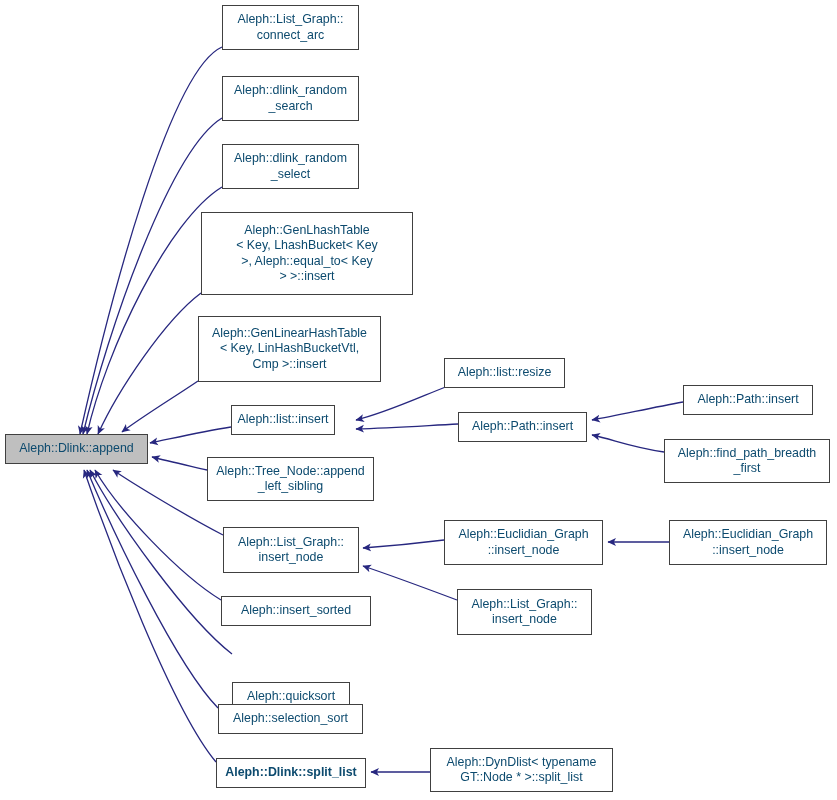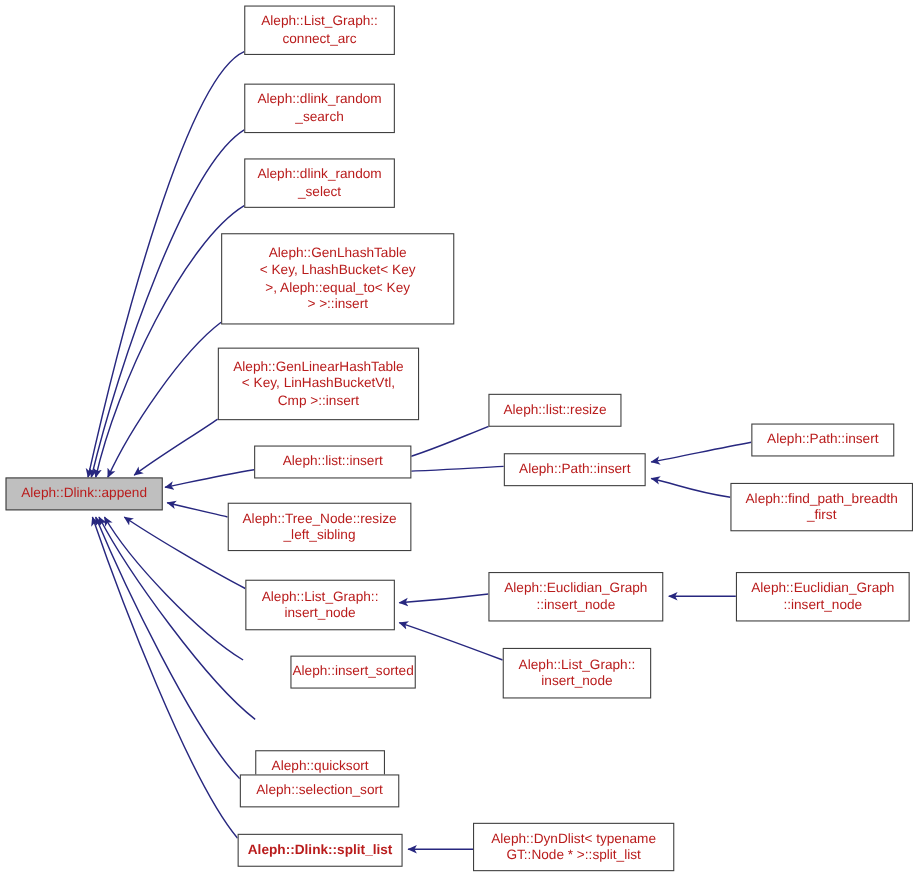--- a/index.html
+++ b/index.html
@@ -26,21 +26,21 @@
   }
   .node {
     position: absolute;
     box-sizing: border-box;
     display: flex;
     align-items: center;
     justify-content: center;
     text-align: center;
     background: #ffffff;
     border: 1px solid #404040;
-    color: #b91c1c;
+    color: #0c4a6e;
     font-size: 12.4px;
     line-height: 15.5px;
     letter-spacing: 0px;
     white-space: pre-line;
     z-index: 3;
   }
   .node.root {
     background: #bfbfbf;
     border: 1px solid #404040;
   }
@@ -91,26 +91,26 @@
 _search</span></div>
       <div class="node" style="left: 222px; top: 144px; width: 137px; height: 45px;"><span class="node-label">Aleph::dlink_random
 _select</span></div>
       <div class="node" style="left: 201px; top: 212px; width: 212px; height: 83px;"><span class="node-label">Aleph::GenLhashTable
 &lt; Key, LhashBucket&lt; Key
 &gt;, Aleph::equal_to&lt; Key
 &gt; &gt;::insert</span></div>
       <div class="node" style="left: 198px; top: 316px; width: 183px; height: 66px;"><span class="node-label">Aleph::GenLinearHashTable
 &lt; Key, LinHashBucketVtl,
 Cmp &gt;::insert</span></div>
-      <div class="node" style="left: 231px; top: 405px; width: 143px; height: 30px;"><span class="node-label">Aleph::list::insert</span></div>
-      <div class="node" style="left: 207px; top: 457px; width: 167px; height: 44px;"><span class="node-label">Aleph::Tree_Node::resize
+      <div class="node" style="left: 231px; top: 405px; width: 104px; height: 30px;"><span class="node-label">Aleph::list::insert</span></div>
+      <div class="node" style="left: 207px; top: 457px; width: 167px; height: 44px;"><span class="node-label">Aleph::Tree_Node::append
 _left_sibling</span></div>
       <div class="node" style="left: 223px; top: 527px; width: 136px; height: 46px;"><span class="node-label">Aleph::List_Graph::
 insert_node</span></div>
-      <div class="node" style="left: 221px; top: 596px; width: 114px; height: 30px; margin-left: 43px;"><span class="node-label">Aleph::insert_sorted</span></div>
+      <div class="node" style="left: 221px; top: 596px; width: 150px; height: 30px;"><span class="node-label">Aleph::insert_sorted</span></div>
       <div class="node" style="left: 232px; top: 650px; width: 118px; height: 30px; margin-top: 32px;"><span class="node-label">Aleph::quicksort</span></div>
       <div class="node" style="left: 218px; top: 704px; width: 145px; height: 30px;"><span class="node-label">Aleph::selection_sort</span></div>
       <div class="node" style="left: 216px; top: 758px; width: 150px; height: 30px; font-weight: bold;"><span class="node-label">Aleph::Dlink::split_list</span></div>
       <div class="node" style="left: 444px; top: 358px; width: 121px; height: 30px; text-align: right;"><span class="node-label">Aleph::list::resize</span></div>
       <div class="node" style="left: 458px; top: 412px; width: 129px; height: 30px;"><span class="node-label">Aleph::Path::insert</span></div>
       <div class="node" style="left: 683px; top: 385px; width: 130px; height: 30px;"><span class="node-label">Aleph::Path::insert</span></div>
       <div class="node" style="left: 664px; top: 439px; width: 166px; height: 44px;"><span class="node-label">Aleph::find_path_breadth
 _first</span></div>
       <div class="node" style="left: 444px; top: 520px; width: 159px; height: 45px;"><span class="node-label">Aleph::Euclidian_Graph
 ::insert_node</span></div>

